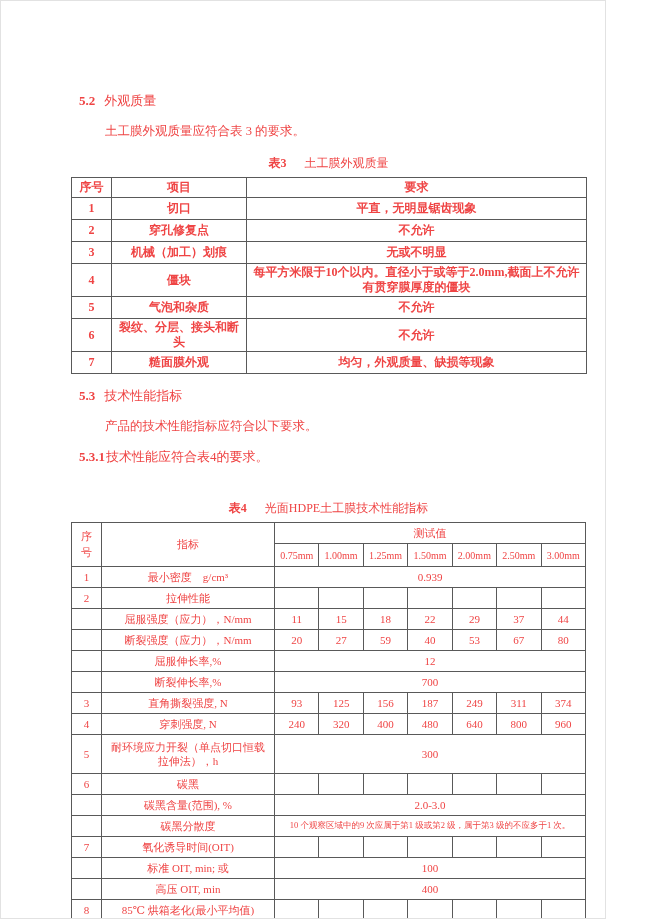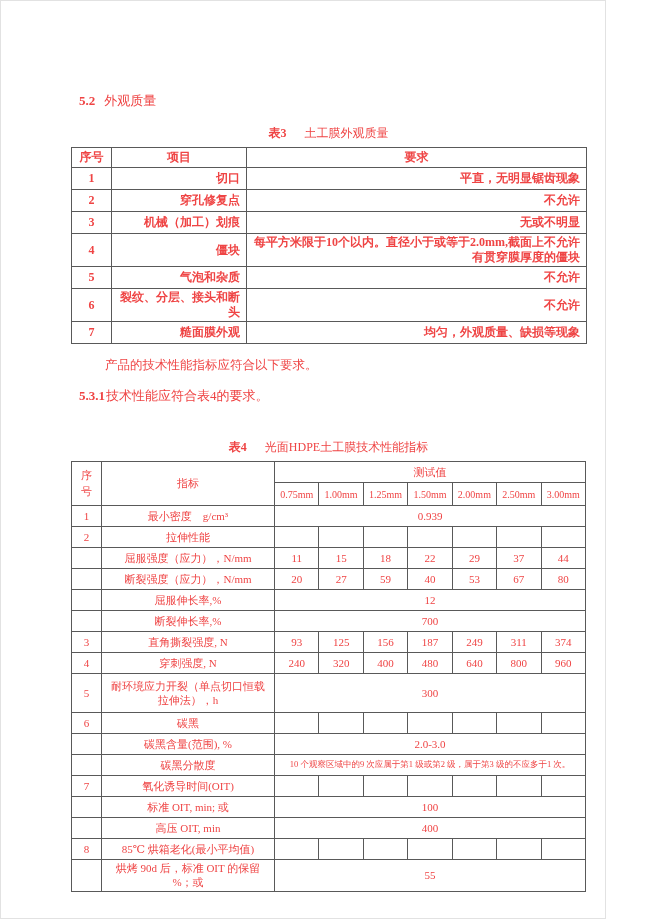--- a/index.html
+++ b/index.html
@@ -25,21 +25,21 @@
   .caption .cap-label{font-weight:bold;}
   .caption .cap-title{margin-left:18px;}
   .cap4{margin-top:34px;}
   table{border-collapse:collapse;table-layout:fixed;margin-left:70px;margin-top:5px;width:515px;}
   td,th{border:1px solid #595959;overflow:hidden;}
   
   .t3{font-size:12px;}
   .t3 th,.t3 td{font-weight:bold;height:19px;line-height:1.25;}
   .t3 th{font-weight:bold;padding:0 2px;}
   .t3 .cell-no{text-align:center;}
-  .t3 .cell-item,.t3 .cell-req{text-align:right;padding:1px 6px;}
+  .t3 .cell-item,.t3 .cell-req{text-align:center;padding:1px 6px;}
   
   .t4{font-size:11px;}
   .t4 th,.t4 td{font-weight:normal;height:18px;line-height:1.3;}
   .t4 thead th{text-align:center;}
   .t4 .th-no{white-space:pre-line;font-size:11px;line-height:1.4;}
   .t4 .th-thick{font-size:10px;height:20px;}
   .t4 .cell-no{text-align:center;}
   .t4 .cell-label{text-align:center;padding:1px 6px;}
   .t4 .cell-val{text-align:center;}
   .t4 tr.tall td{height:36px;}
@@ -47,20 +47,21 @@
 </style>
 </head>
 <body>
 
 <div class="page">
 
   <div class="heading h-52">
     <span class="hnum">5.2</span><span class="htitle">外观质量</span>
   </div>
 
+  <div class="para">土工膜外观质量应符合表 3 的要求。</div>
 
   <div class="caption">
     <span class="cap-label">表3</span><span class="cap-title">土工膜外观质量</span>
   </div>
 
   <table class="t3">
     <colgroup>
         <col style="width:40px">
         <col style="width:135px">
         <col style="width:340px">
@@ -104,20 +105,23 @@
           <td class="cell-req">不允许</td>
         </tr>
         <tr>
           <td class="cell-no">7</td>
           <td class="cell-item">糙面膜外观</td>
           <td class="cell-req">均匀，外观质量、缺损等现象</td>
         </tr>
       </tbody>
   </table>
 
+  <div class="heading h-53">
+    <span class="hnum">5.3</span><span class="htitle">技术性能指标</span>
+  </div>
 
   <div class="para">产品的技术性能指标应符合以下要求。</div>
 
   <div class="heading h-531">
     <span class="hnum">5.3.1</span><span class="htitle">技术性能应符合表4的要求。</span>
   </div>
 
   <div class="caption cap4">
     <span class="cap-label">表4</span><span class="cap-title">光面HDPE土工膜技术性能指标</span>
   </div>

